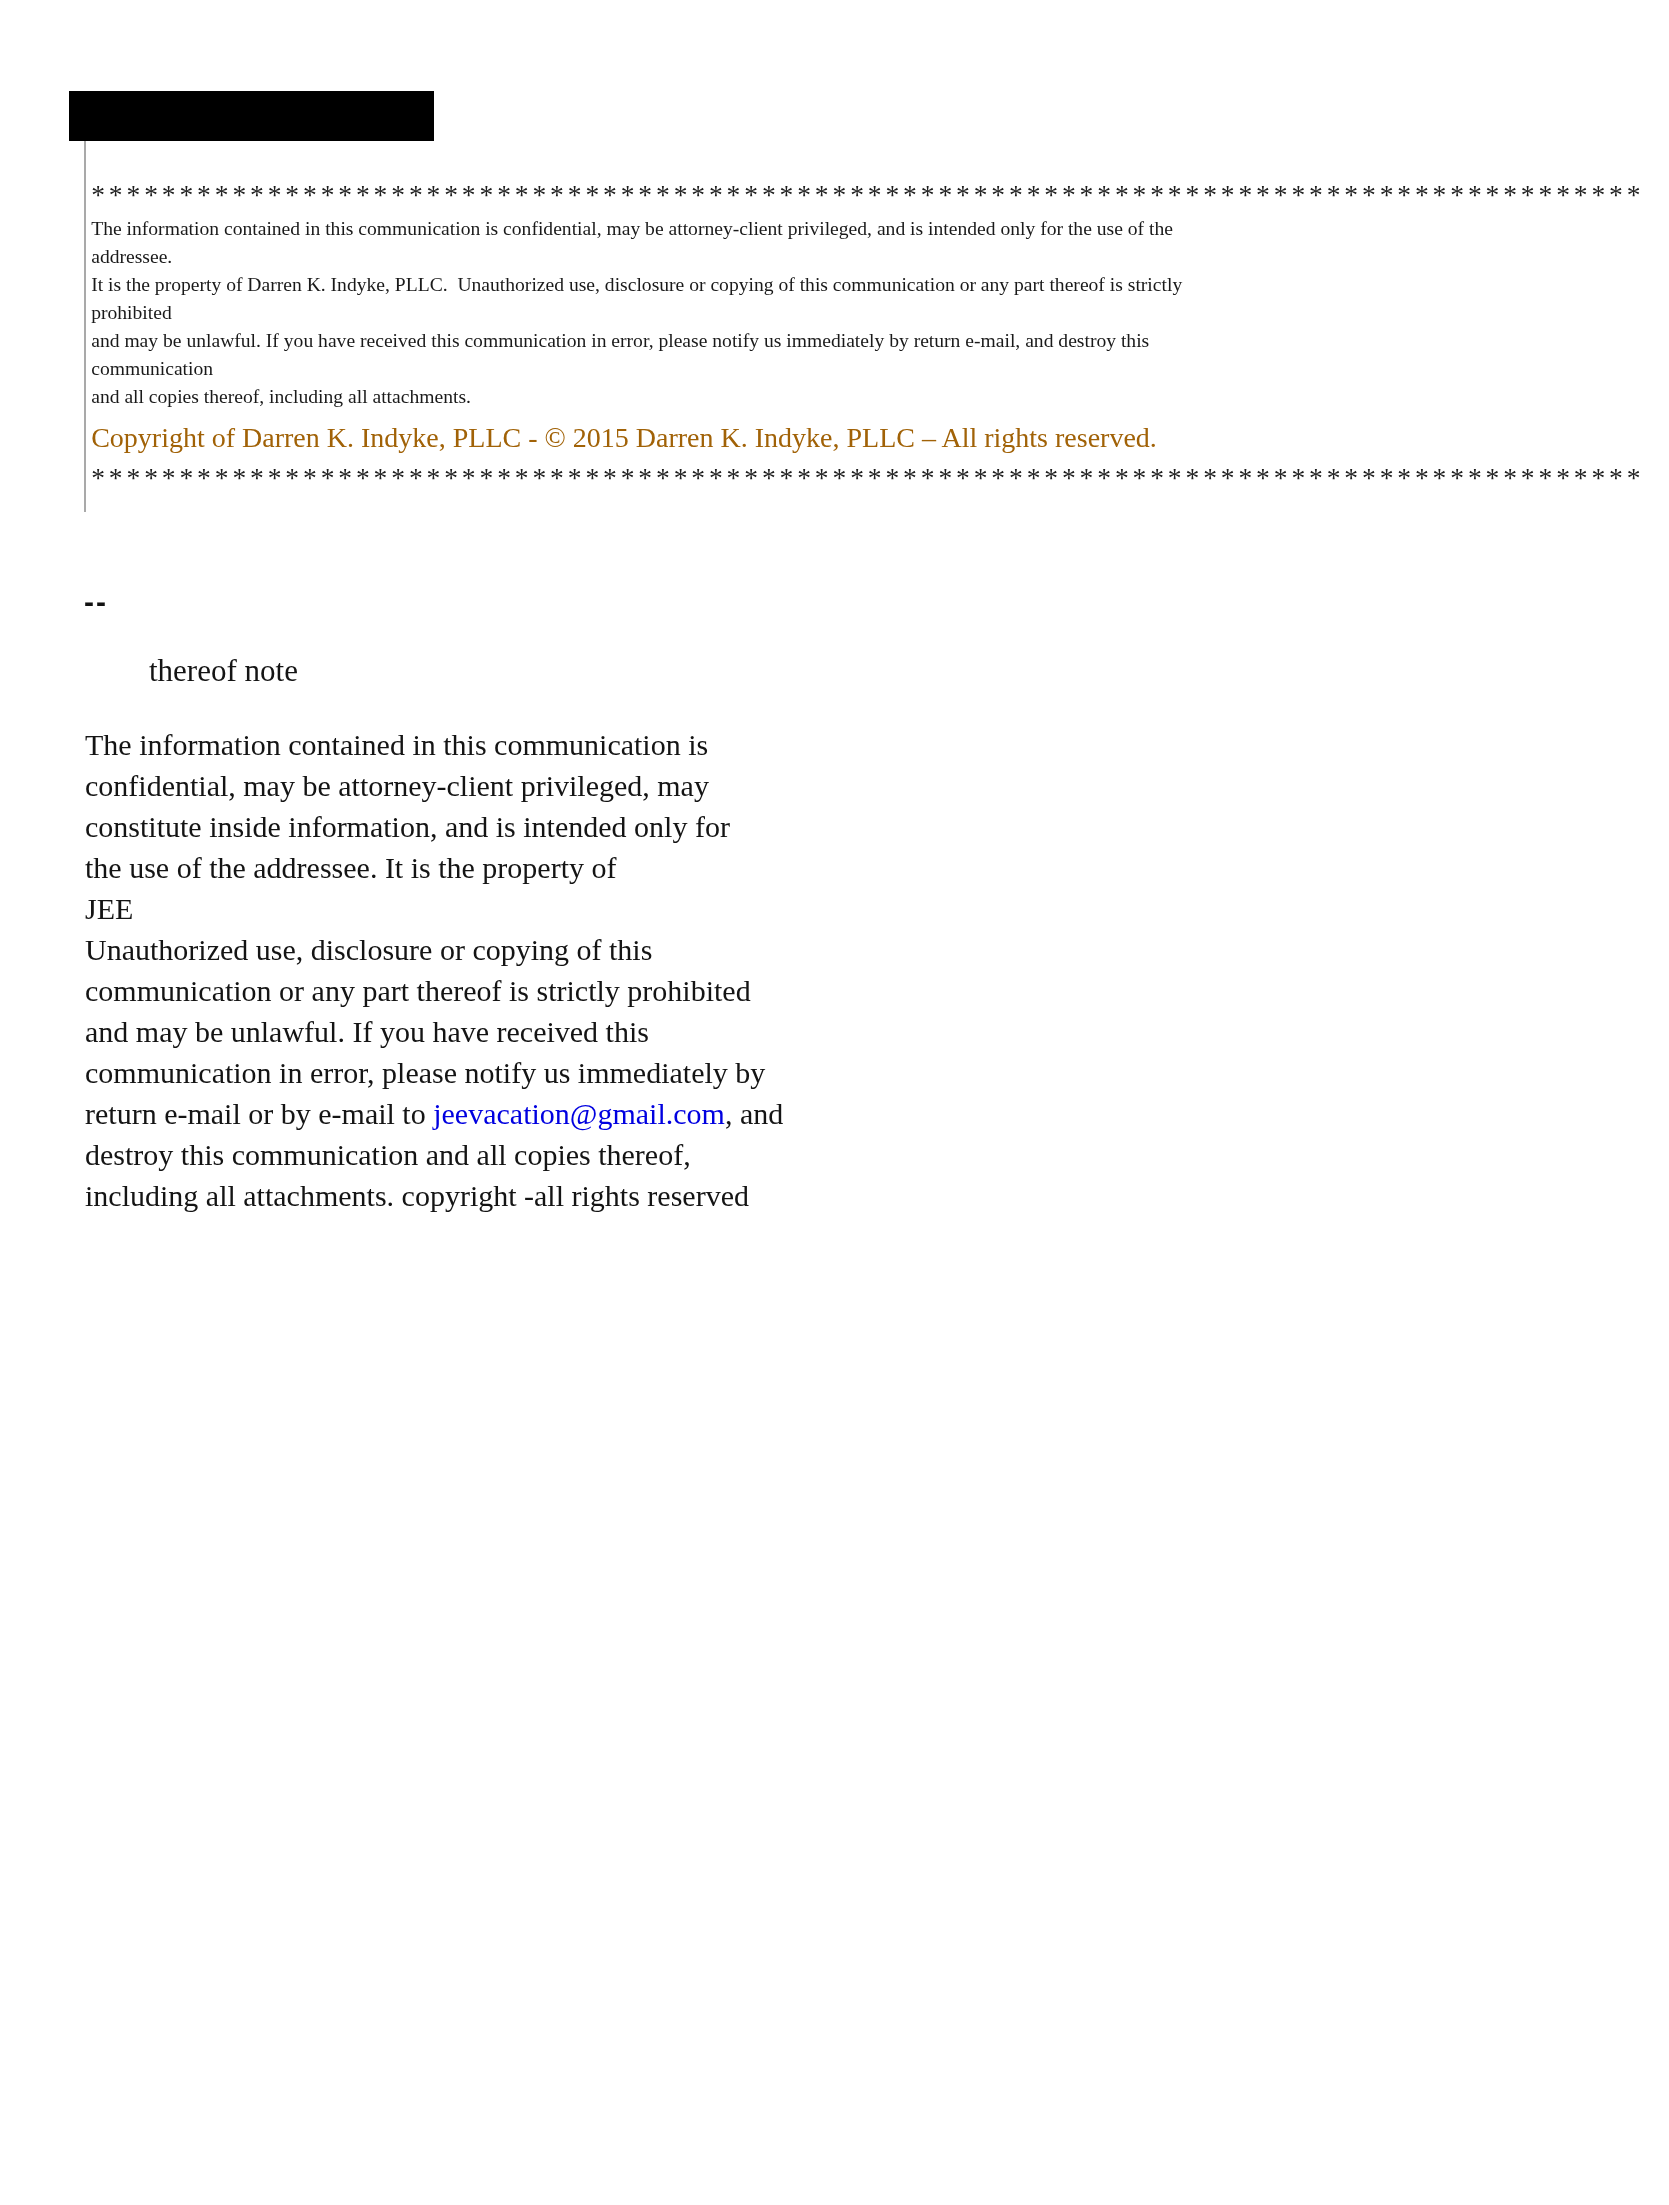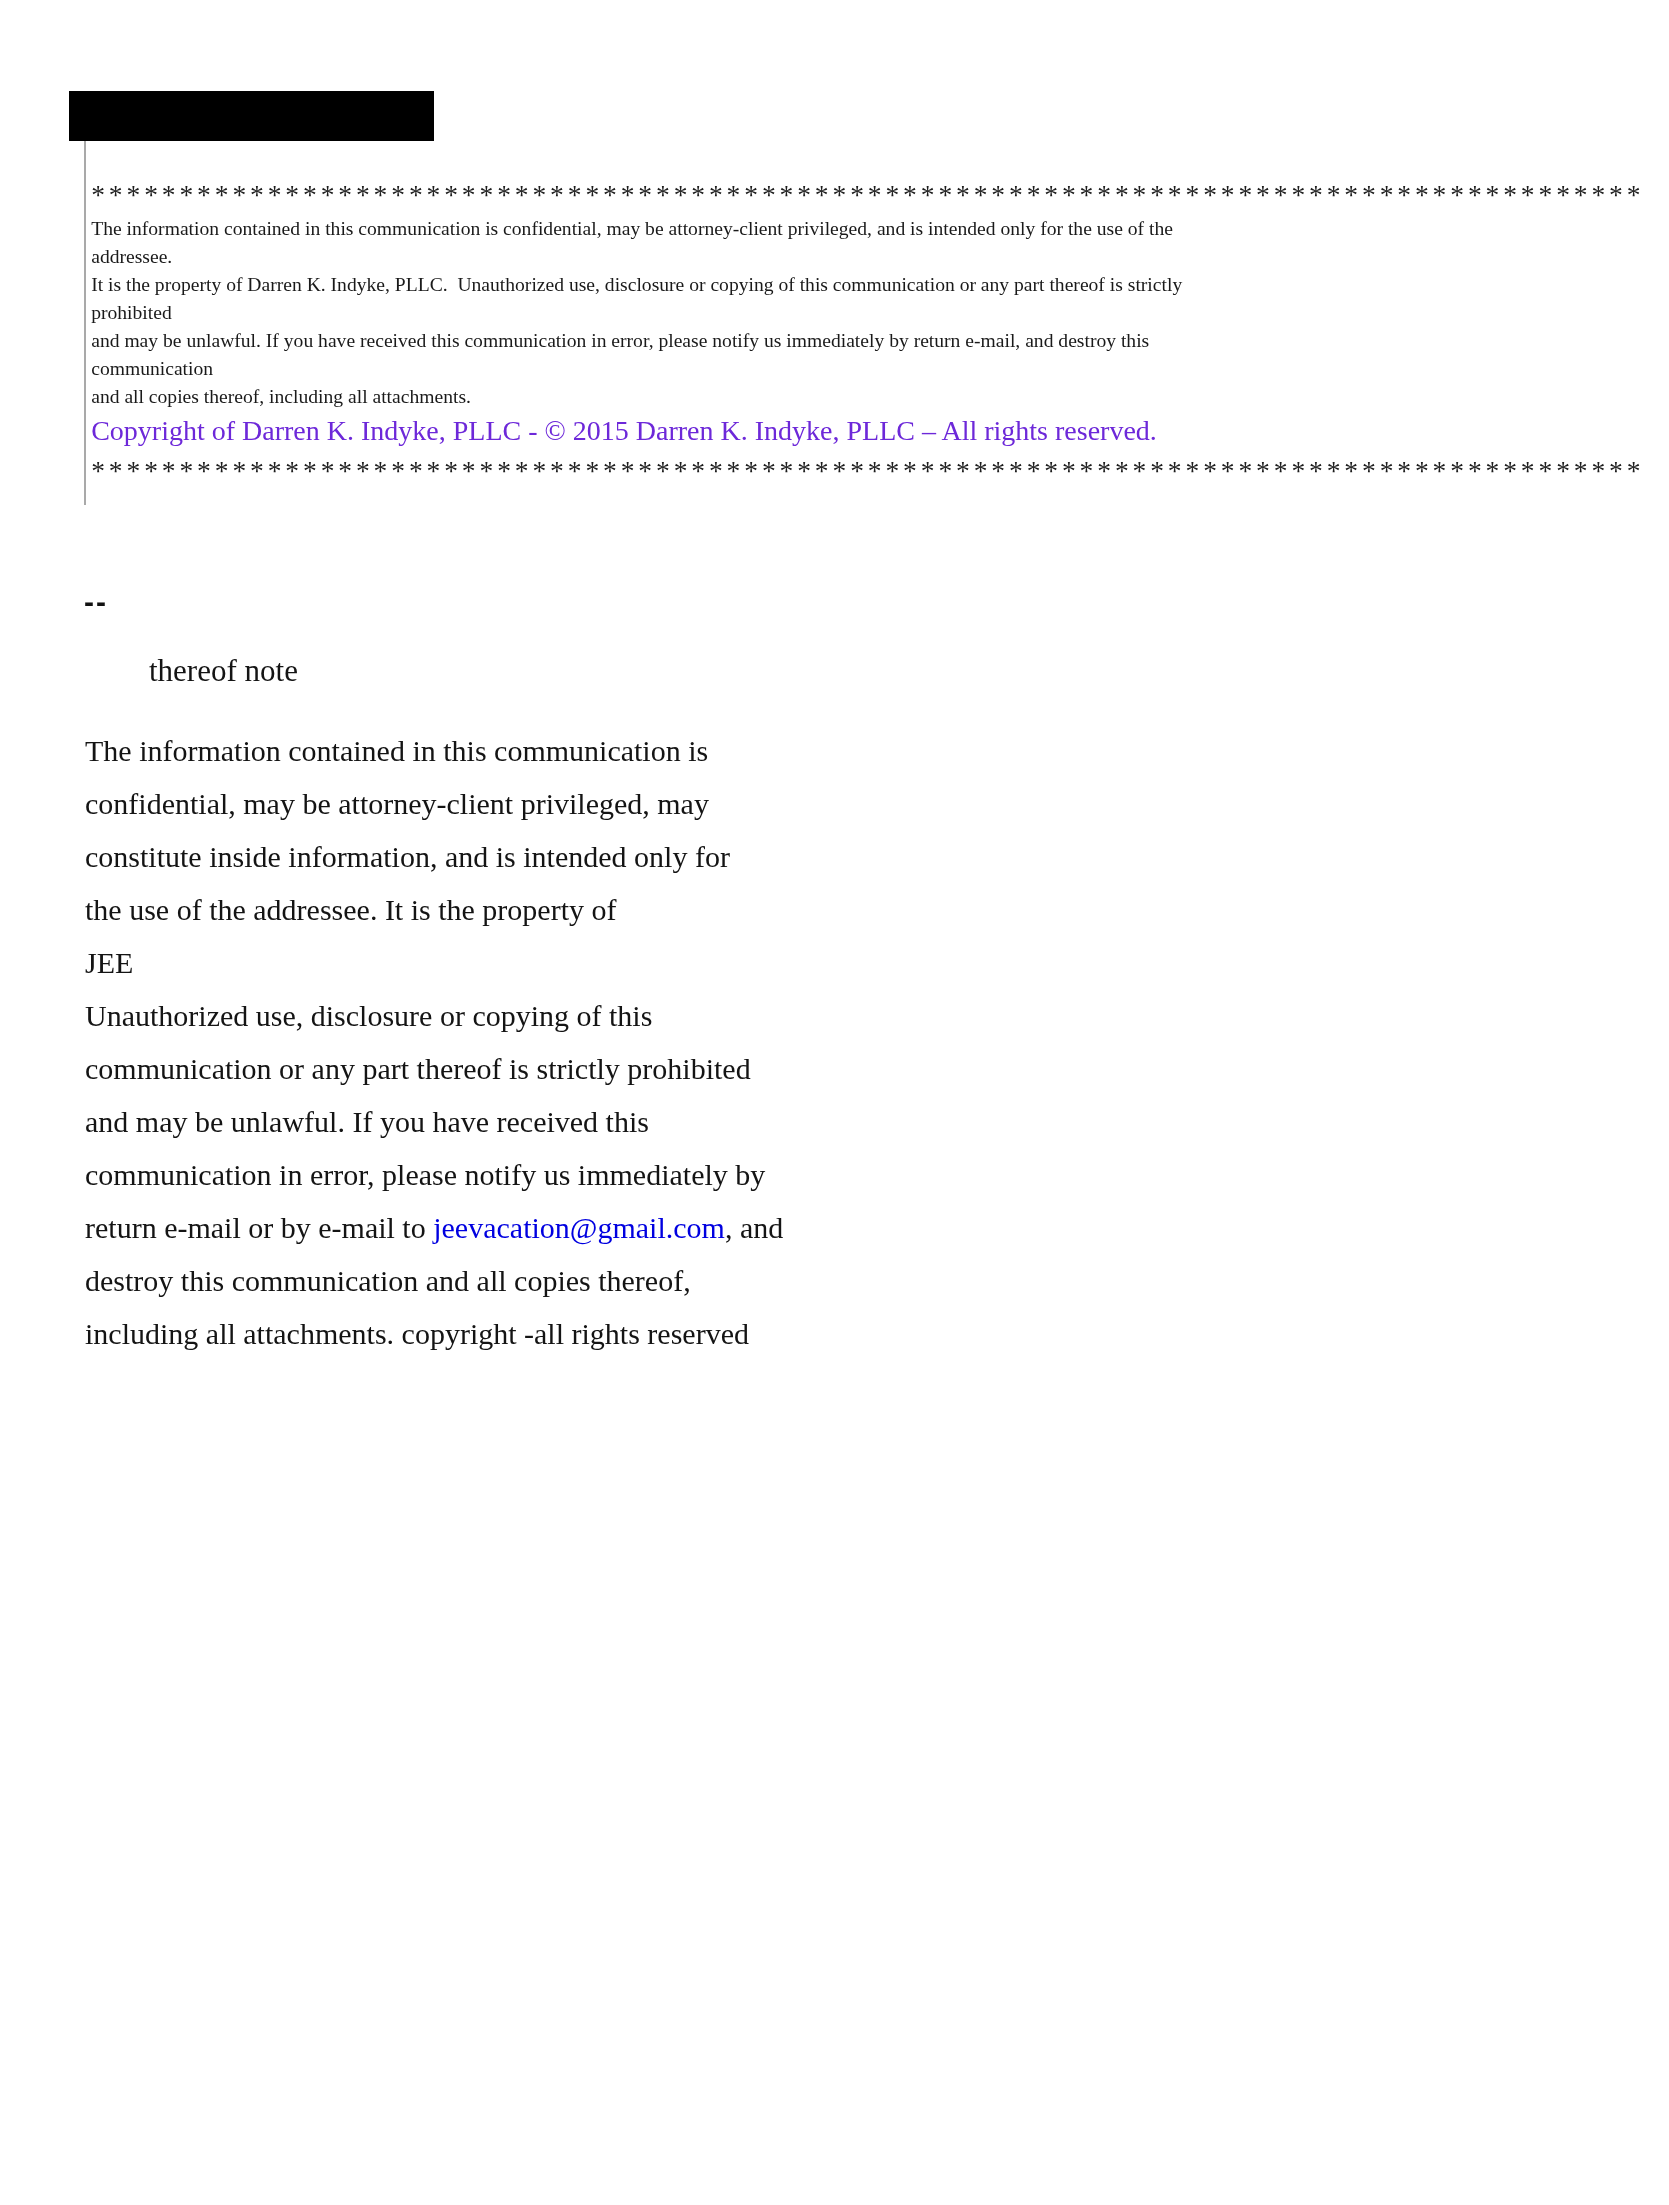--- a/index.html
+++ b/index.html
@@ -48,22 +48,22 @@
   .small-disclaimer {
     font-size: 19.6px;
     line-height: 28px;
     white-space: pre-wrap;
     width: 1532px;
     color: #1a1a1a;
   }
   .copyright-line {
     font-size: 28px;
     line-height: 34px;
-    margin-top: 3px;
-    color: #6d28d9;
+    margin-top: 10px;
+    color: #a16207;
     white-space: nowrap;
   }
   .sig-delimiter {
     position: absolute;
     left: 84px;
     top: 585px;
     font-family: "Liberation Sans", sans-serif;
     font-weight: bold;
     font-size: 30px;
     letter-spacing: 2px;
@@ -75,21 +75,21 @@
     top: 653px;
     font-size: 31px;
     color: #141414;
   }
   .note-body {
     position: absolute;
     left: 85px;
     top: 724px;
     width: 982px;
     font-size: 30px;
-    line-height: 53px;
+    line-height: 41px;
     white-space: pre-wrap;
     color: #141414;
   }
   .email-link {
     color: #0000e0;
     text-decoration-thickness: 2px;
     text-underline-offset: 3.9px;
     cursor: pointer;
     text-align: right;
   }

